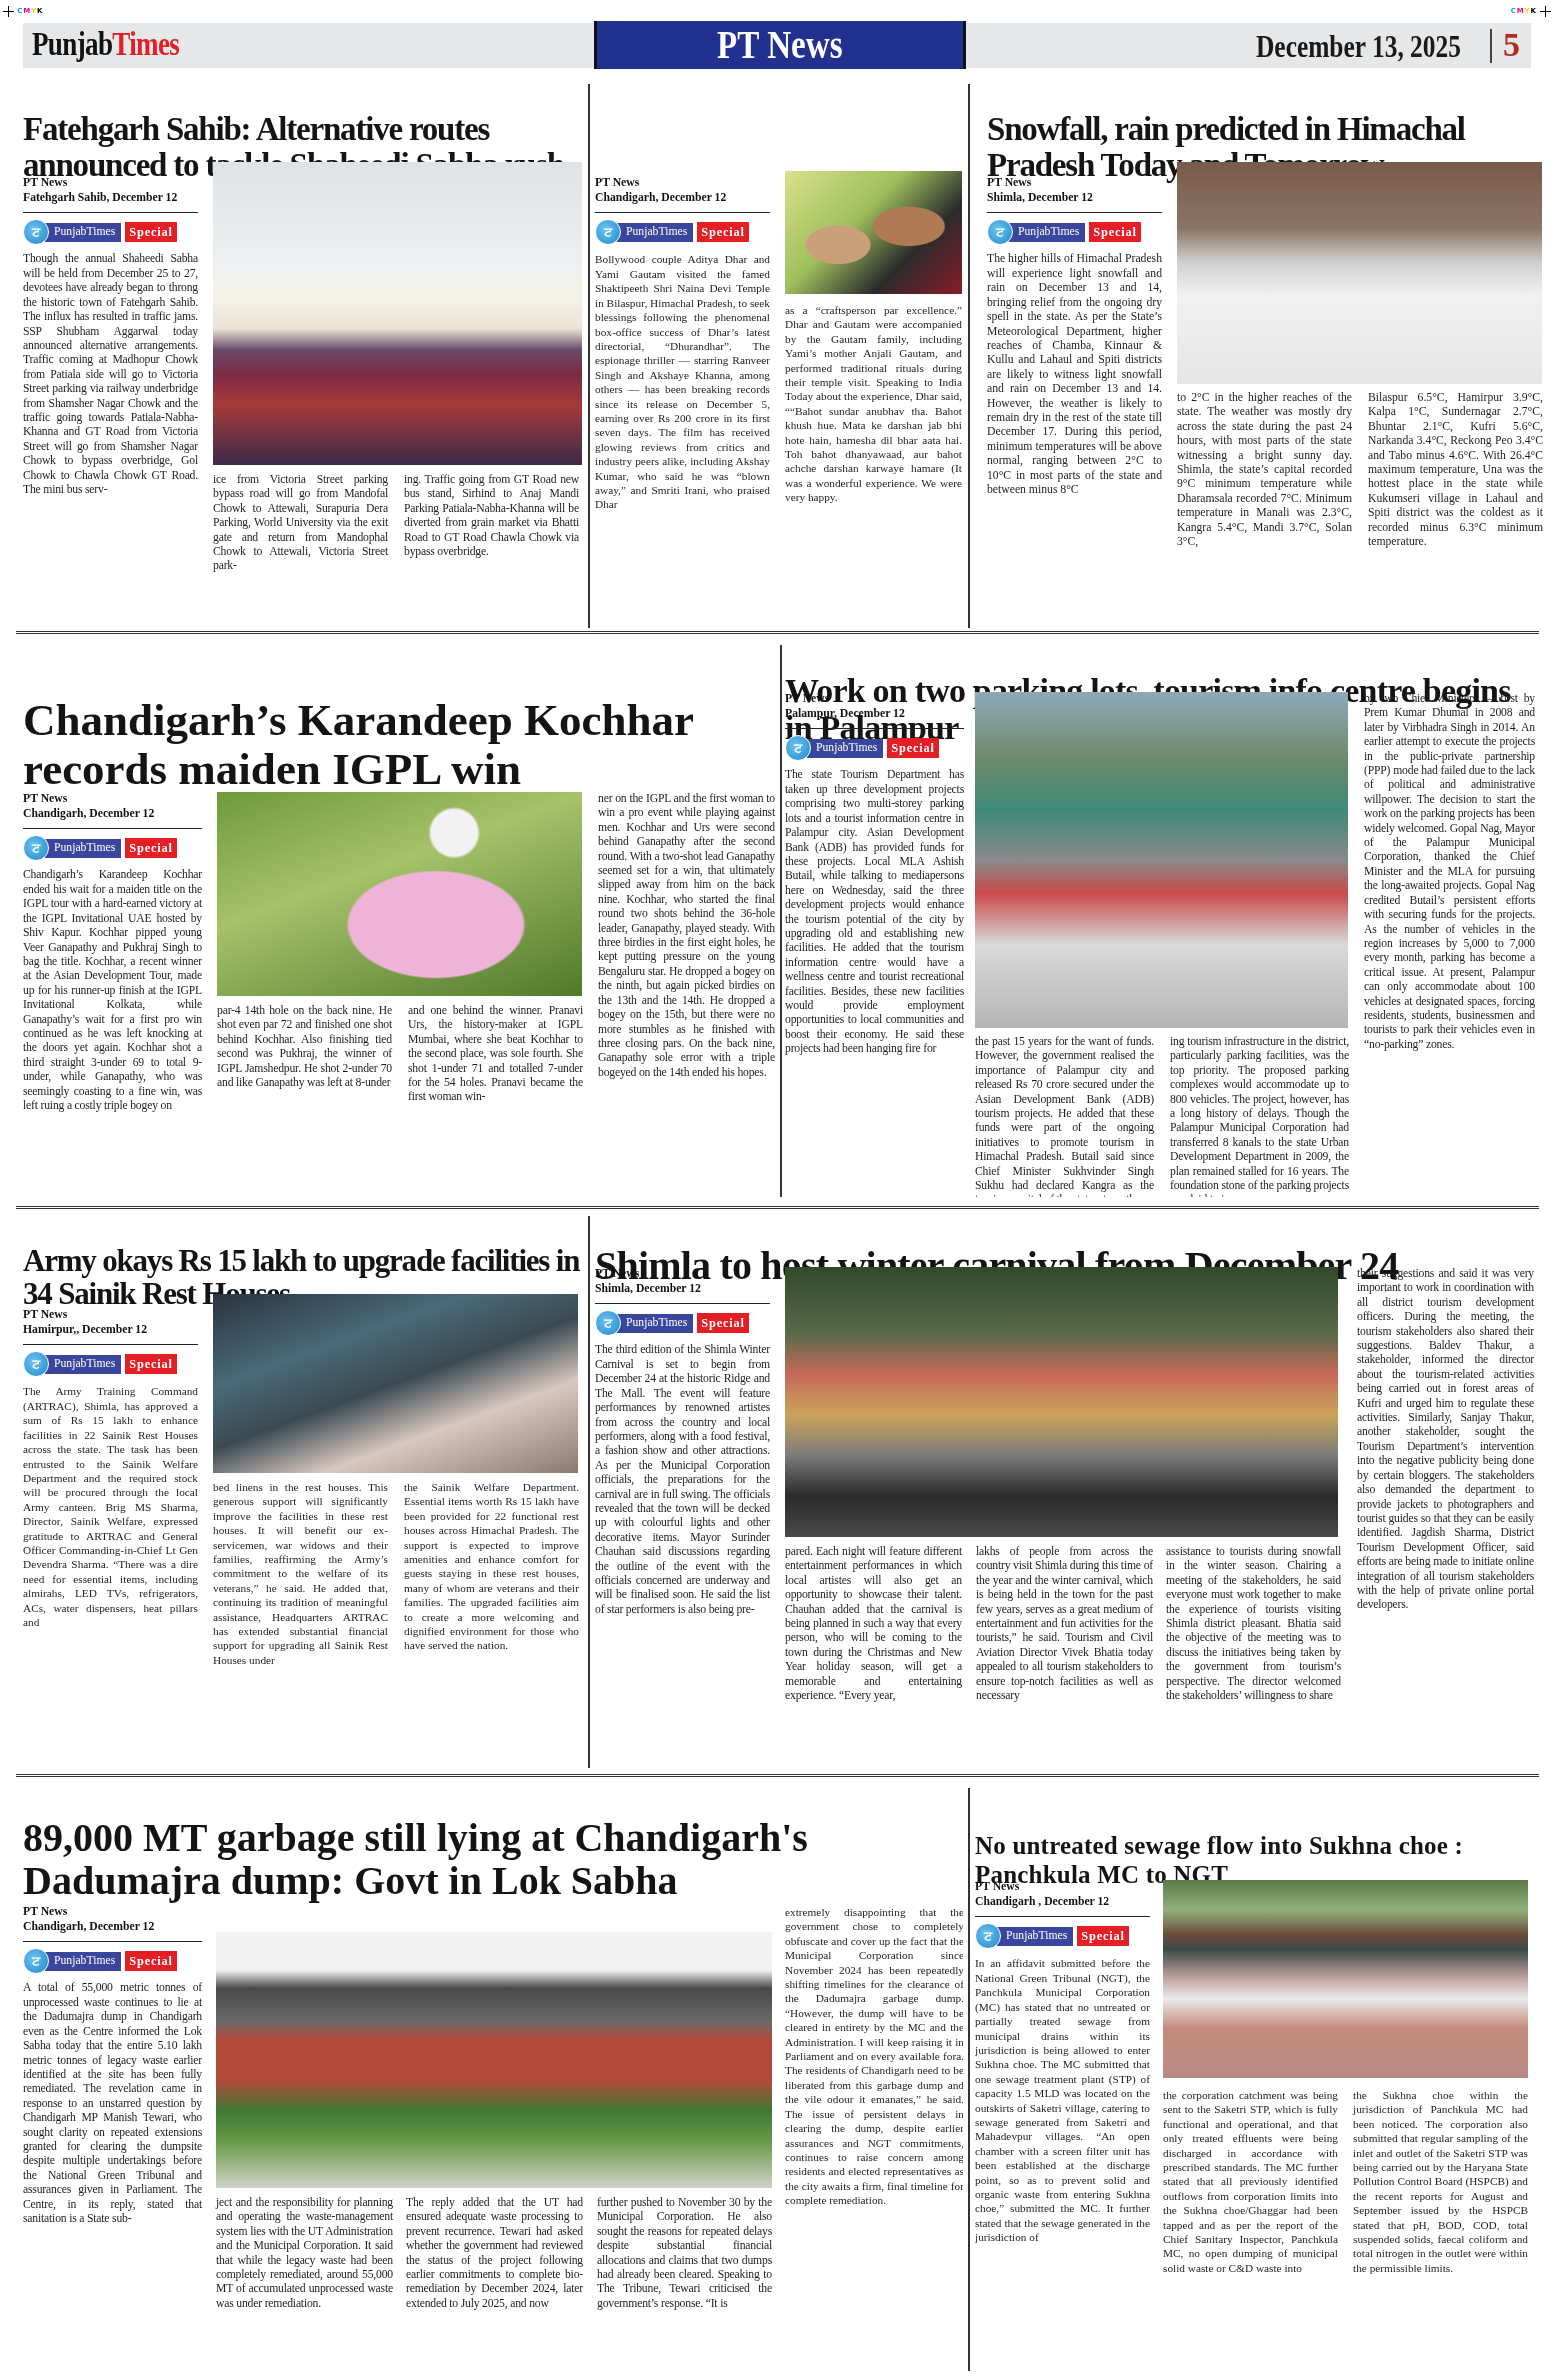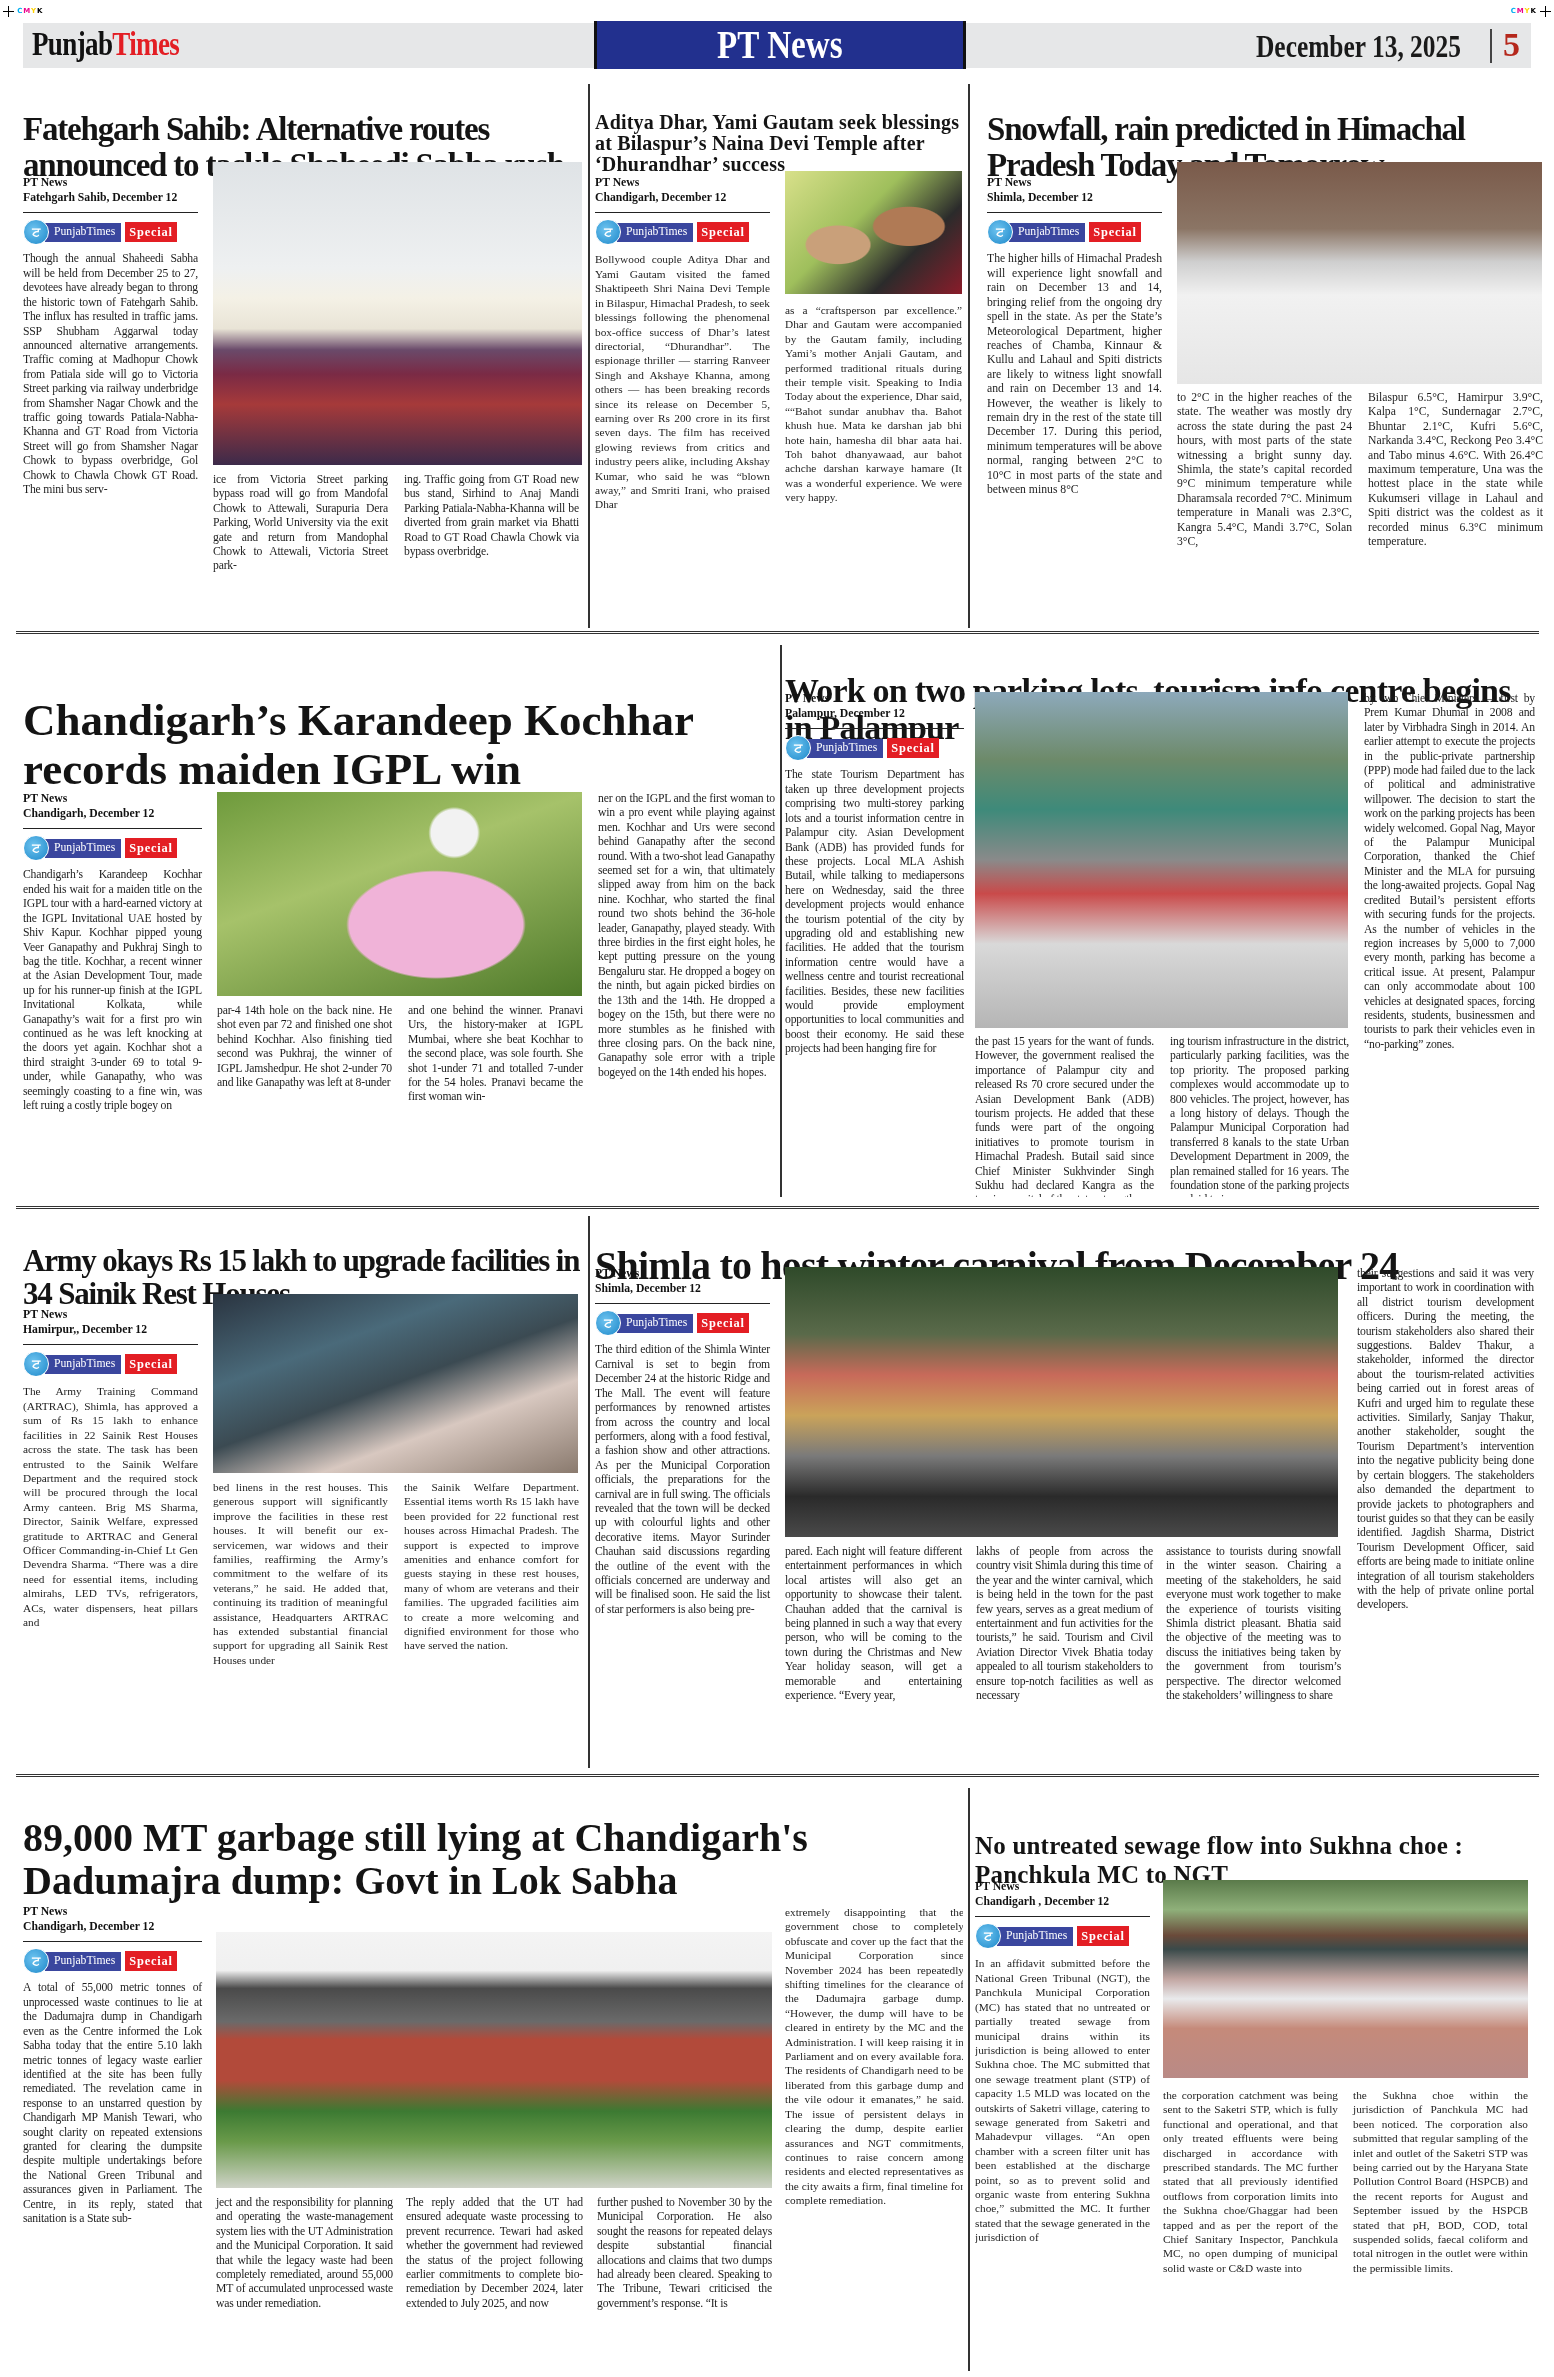--- a/index.html
+++ b/index.html
@@ -90,21 +90,20 @@
 </div>
     <p class="body-text cond">Though the annual Shaheedi Sabha will be held from December 25 to 27, devotees have already began to throng the historic town of Fatehgarh Sahib. The influx has resulted in traffic jams. SSP Shubham Aggarwal today announced alternative arrangements. Traffic coming at Madhopur Chowk from Patiala side will go to Victoria Street parking via railway underbridge from Shamsher Nagar Chowk and the traffic going towards Patiala-Nabha-Khanna and GT Road from Victoria Street will go from Shamsher Nagar Chowk to bypass overbridge, Gol Chowk to Chawla Chowk GT Road. The mini bus serv-</p>
   </div>
   <div class="photo ph-gurdwara" style="left:190px;top:78px;width:369px;height:303px;" title="Crowd of devotees in front of Gurdwara with golden domes" aria-label="Crowd of devotees in front of Gurdwara with golden domes"></div>
   <p class="col body-text cond" style="left:190px;top:389px;width:175px;">ice from Victoria Street parking bypass road will go from Mandofal Chowk to Attewali, Surapuria Dera Parking, World University via the exit gate and return from Mandophal Chowk to Attewali, Victoria Street park-</p>
   <p class="col body-text cond" style="left:381px;top:389px;width:175px;">ing. Traffic going from GT Road new bus stand, Sirhind to Anaj Mandi Parking Patiala-Nabha-Khanna will be diverted from grain market via Bhatti Road to GT Road Chawla Chowk via bypass overbridge.</p>
 </article>
 <div class="vrule" style="left:588px;top:84px;height:544px;"></div>
 
 <article class="article" style="left:595px;top:84px;width:369px;height:544px;">
-  <h2 class="headline" style="font-size:20px;line-height:1.05;width:369px;letter-spacing:0.2px;">Aditya Dhar, Yami Gautam seek blessings at Bilaspur’s Naina Devi Temple after ‘Dhurandhar’ success</h2>
   <div class="col" style="left:0;top:92px;width:175px;">
     <div class="byline">PT News</div>
     <div class="byline">Chandigarh, December 12</div>
     <div class="byline-rule"></div>
     <div class="badge-slot">
   <div class="badge">
     <span class="badge-logo">ਟ</span>
     <span class="badge-name">PunjabTimes</span>
     <span class="badge-special">Special</span>
   </div>

